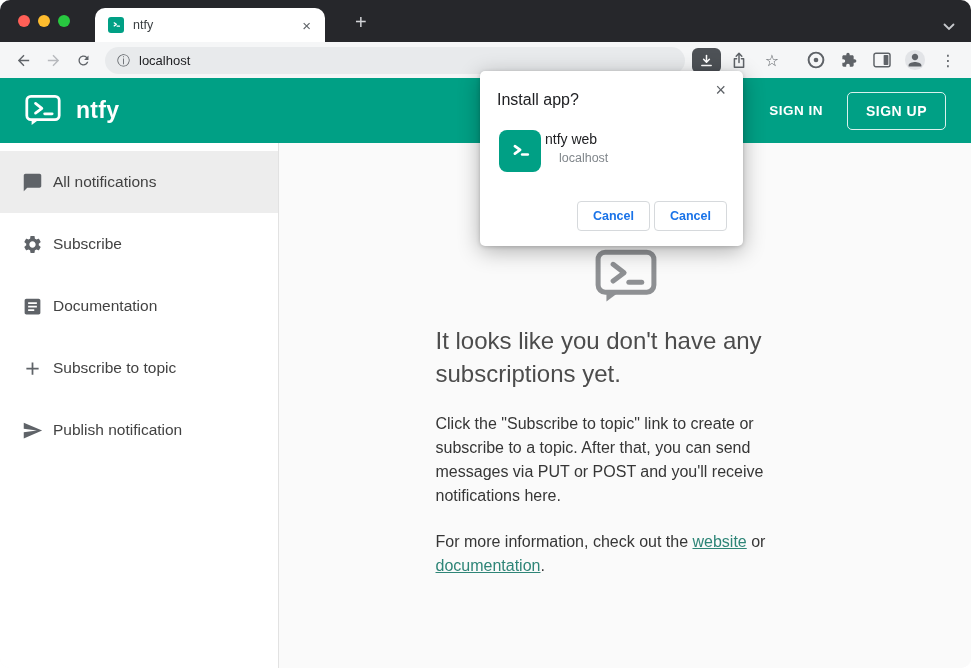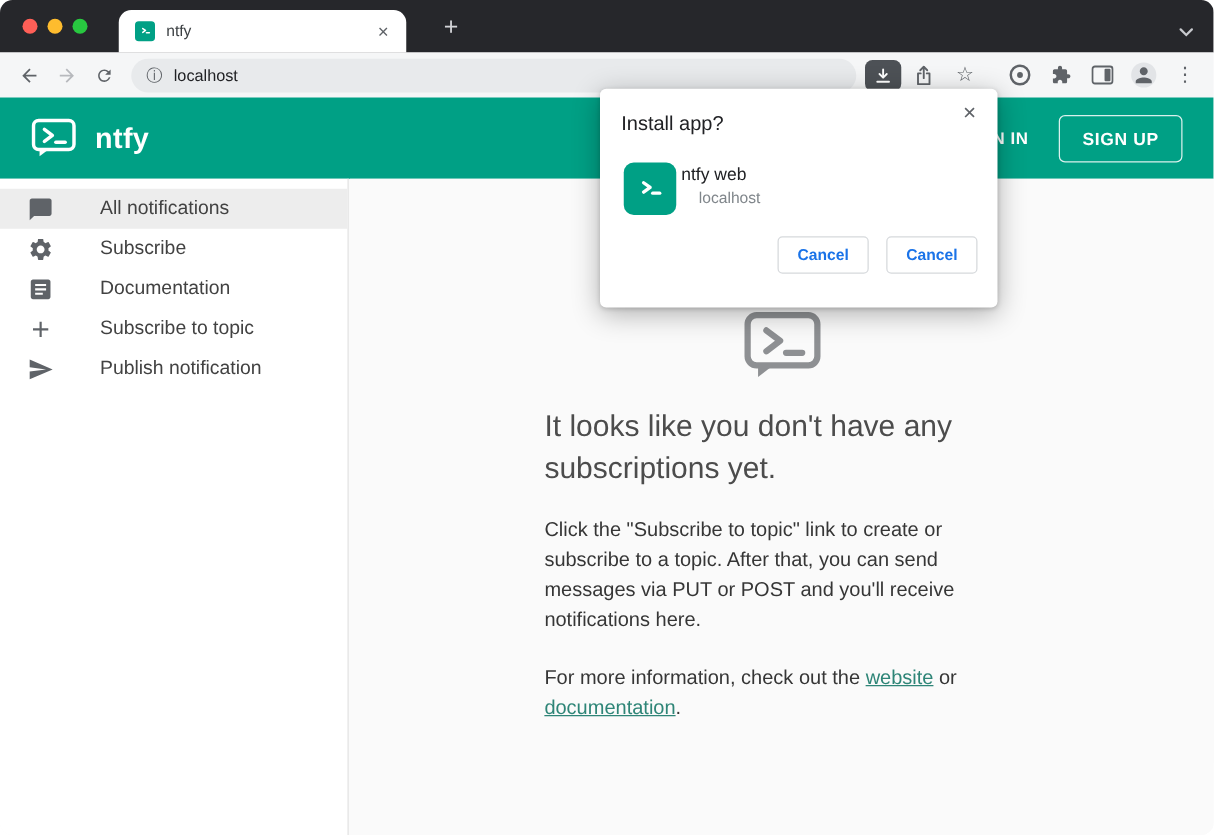--- a/index.html
+++ b/index.html
@@ -46,36 +46,36 @@
     display:flex;align-items:center;padding:0 25px;}
   .app-logo{width:36px;height:33px;color:#ffffff;flex:none;}
   .app-name{color:#ffffff;font-size:23px;font-weight:bold;margin-left:15px;letter-spacing:0.3px;}
   .header-spacer{flex:1;}
   .signin-btn{color:#ffffff;font-size:13.5px;font-weight:bold;letter-spacing:0.5px;
     padding:10px 14px;margin-right:10px;cursor:pointer;}
   .signup-btn{color:#ffffff;font-size:14px;font-weight:bold;letter-spacing:0.5px;
     border:1px solid rgba(255,255,255,0.85);border-radius:5px;padding:10px 18px;
     background:transparent;cursor:pointer;font-family:inherit;}
   
-  .install-dialog{position:absolute;left:480px;top:71px;width:318px;height:175px;background:#ffffff;
+  .install-dialog{position:absolute;left:480px;top:71px;width:263px;height:175px;background:#ffffff;
     border-radius:5px;box-shadow:0 5px 22px rgba(0,0,0,0.30),0 1px 4px rgba(0,0,0,0.18);z-index:100;}
   .dlg-title{position:absolute;left:17px;top:20px;font-size:16px;color:#202124;}
   .dlg-close{position:absolute;right:12px;top:8px;font-size:18px;color:#5f6368;
     padding:2px 5px;cursor:pointer;line-height:1;}
   .dlg-app-icon{position:absolute;left:19px;top:59px;width:42px;height:42px;border-radius:8px;
     background:var(--teal,#00a085);display:flex;align-items:center;justify-content:center;}
   .dlg-app-name{position:absolute;left:65px;top:60px;font-size:14px;color:#202124;}
   .dlg-app-origin{position:absolute;left:79px;top:80px;font-size:12.5px;color:#80868b;}
-  .dlg-actions{position:absolute;right:16px;bottom:27px;display:flex;gap:14px;}
+  .dlg-actions{position:absolute;right:16px;bottom:15px;display:flex;gap:4px;}
   .dlg-btn{background:#ffffff;border:1px solid #d6d9dc;border-radius:4px;color:var(--blue,#1a73e8);
     font-size:12.5px;font-weight:bold;padding:7px 15px;cursor:pointer;font-family:inherit;}
   
   .sidebar{position:absolute;top:143px;left:0;width:279px;bottom:0;background:#ffffff;
     border-right:1px solid #e2e2e2;padding-top:8px;}
-  .side-item{height:32px;display:flex;align-items:center;padding:0 14px 0 21px;cursor:pointer;gap:27px;}
+  .side-item{height:62px;display:flex;align-items:center;padding:0 14px 0 21px;cursor:pointer;}
   .side-item.selected{background:#ededed;}
   .side-icon{width:23px;height:23px;color:#5f6368;margin-right:9px;flex:none;
     display:flex;align-items:center;justify-content:center;}
   .side-label{font-size:15.5px;color:#424242;}
   
   .main{position:absolute;top:143px;left:280px;right:0;bottom:0;background:#fafafa;}
   .empty-state{width:380px;margin:0 auto;}
   .empty-icon-wrap{text-align:center;margin-top:106px;color:#8e9093;}
   .empty-heading{margin:16px 0 0 0;font-size:24px;font-weight:normal;color:#4c4c4c;
     text-align:left;line-height:33px;}

